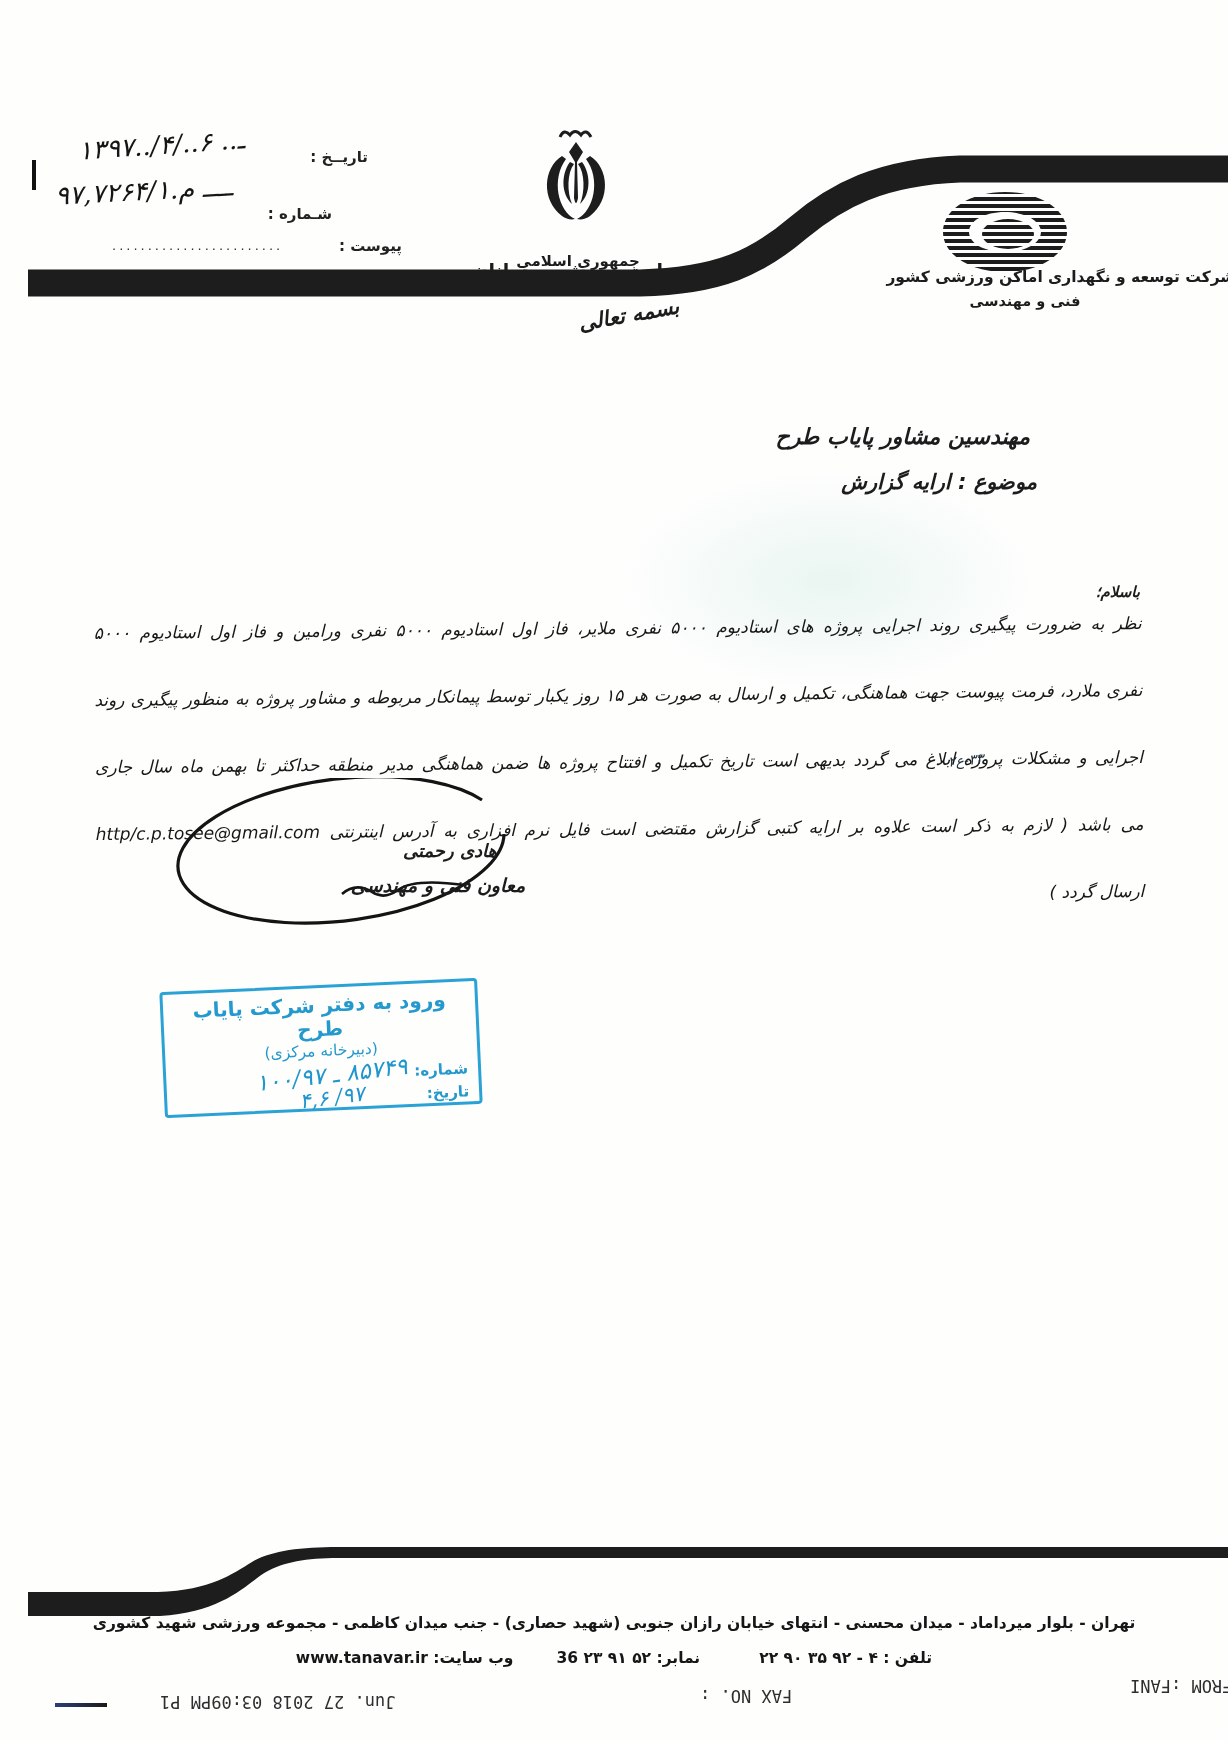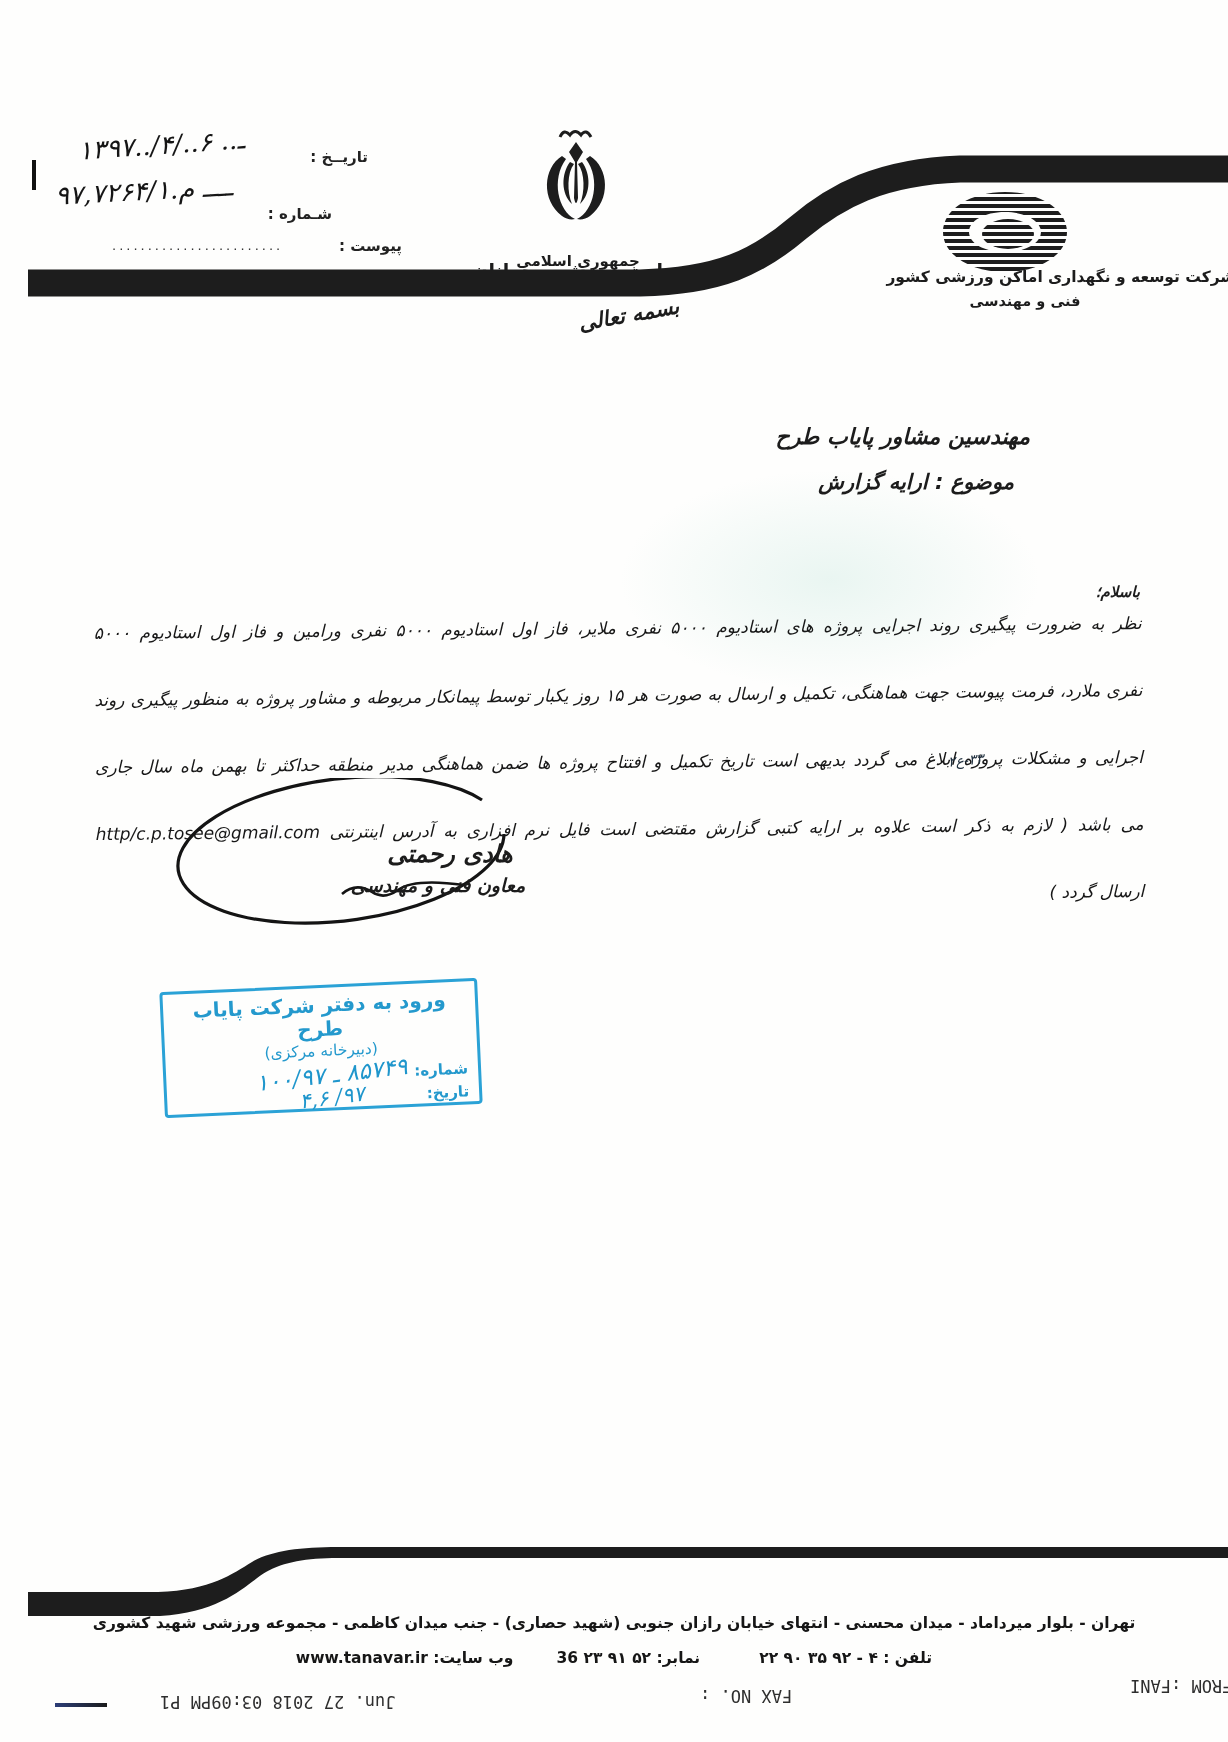--- a/index.html
+++ b/index.html
@@ -92,38 +92,38 @@
   <path fill-rule="evenodd" fill="url(#stripes)" d="M67,2 C101,2 129,19 129,42 C129,65 101,82 67,82 C33,82 5,65 5,42 C5,19 33,2 67,2 Z
            M67,22 C46,22 31,31 31,42 C31,53 46,62 67,62 C88,62 103,53 103,42 C103,31 88,22 67,22 Z"></path>
   <ellipse cx="70" cy="44" rx="26" ry="15" fill="url(#stripes)"></ellipse>
 </svg>
 <div class="abs rtl center" style="left:864px;top:268px;width:394px;font-size:15.5px;font-weight:bold;">شرکت توسعه و نگهداری اماکن ورزشی کشور</div>
 <div class="abs rtl center" style="left:828px;top:293px;width:394px;font-size:14.5px;font-weight:bold;">فنی و مهندسی</div>
 
 <div class="abs hand rtl" style="left:578px;top:302px;font-size:21px;font-weight:bold;transform:rotate(-10deg);">بسمه تعالی</div>
 
 <div class="abs rtl" style="right:198px;top:424px;font-size:22px;font-weight:bold;font-style:italic;">مهندسین مشاور پایاب طرح</div>
-<div class="abs rtl" style="right:214px;top:470px;font-size:21px;font-weight:bold;font-style:italic;">موضوع : ارایه گزارش</div>
+<div class="abs rtl" style="right:191px;top:470px;font-size:21px;font-weight:bold;font-style:italic;">موضوع : ارایه گزارش</div>
 
 <div class="abs rtl" style="right:88px;top:583px;font-size:15px;font-style:italic;font-weight:bold;">باسلام؛</div>
 
 <div class="abs body-block rtl persian">
   <div class="jline">نظر به ضرورت پیگیری روند اجرایی پروژه های استادیوم ۵۰۰۰ نفری ملایر، فاز اول استادیوم ۵۰۰۰ نفری ورامین و فاز اول استادیوم ۵۰۰۰</div>
   <div class="jline">نفری ملارد، فرمت پیوست جهت هماهنگی، تکمیل و ارسال به صورت هر ۱۵ روز یکبار توسط پیمانکار مربوطه و مشاور پروژه به منظور پیگیری روند</div>
   <div class="jline">اجرایی و مشکلات پروژه ابلاغ می گردد بدیهی است تاریخ تکمیل و افتتاح پروژه ها ضمن هماهنگی مدیر منطقه حداکثر تا بهمن ماه سال جاری</div>
   <div class="jline">می باشد ( لازم به ذکر است علاوه بر ارایه کتبی گزارش مقتضی است فایل نرم افزاری به آدرس اینترنتی http/c.p.tosee@gmail.com</div>
   <div class="lastline">ارسال گردد )</div>
 </div>
 <div class="abs hand rtl" style="left:948px;top:752px;font-size:14px;transform:rotate(-6deg);color:#20303f;">۳۳-ع۲</div>
 
 <svg class="abs" style="left:170px;top:778px;" width="380" height="186" viewBox="0 0 380 186">
   <path d="M 312,22 A 164,71 -7 1 0 334,56" fill="none" stroke="#141414" stroke-width="3.2"></path>
   <path d="M 172,116 q 14,-12 30,-2 q 12,8 26,-2 q 16,-12 66,-5" fill="none" stroke="#141414" stroke-width="2.6"></path>
 </svg>
-<div class="abs rtl center" style="left:386px;top:840px;width:128px;font-size:24px;font-weight:bold;font-style:italic;text-align:center;">هادی رحمتی</div>
+<div class="abs rtl center" style="left:386px;top:840px;width:128px;font-size:18px;font-weight:bold;font-style:italic;text-align:center;">هادی رحمتی</div>
 <div class="abs rtl center" style="left:322px;top:874px;width:232px;font-size:19px;font-weight:bold;font-style:italic;">معاون فنی و مهندسی</div>
 
 <div class="abs stamp rtl">
   <div class="l1">ورود به دفتر شرکت پایاب طرح</div>
   <div class="l2">(دبیرخانه مرکزی)</div>
   <div class="stamp-row">
     <span class="stamp-label">شماره:</span>
     <span class="stamp-hand" style="margin-right:6px;transform:rotate(-4deg);">۸۵۷۴۹ ـ ۱۰۰/۹۷</span>
   </div>
   <div class="stamp-row" style="margin-top:-2px;">

